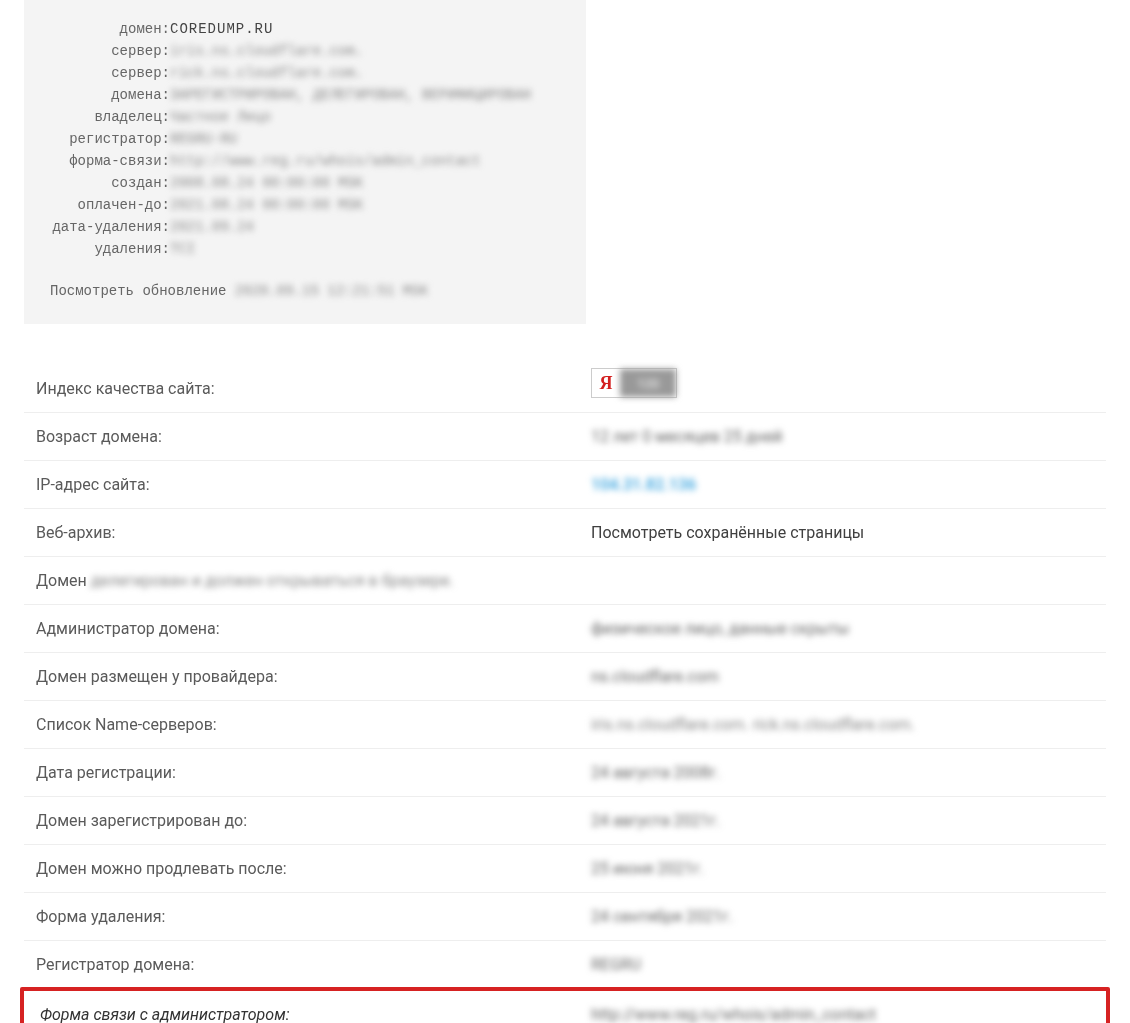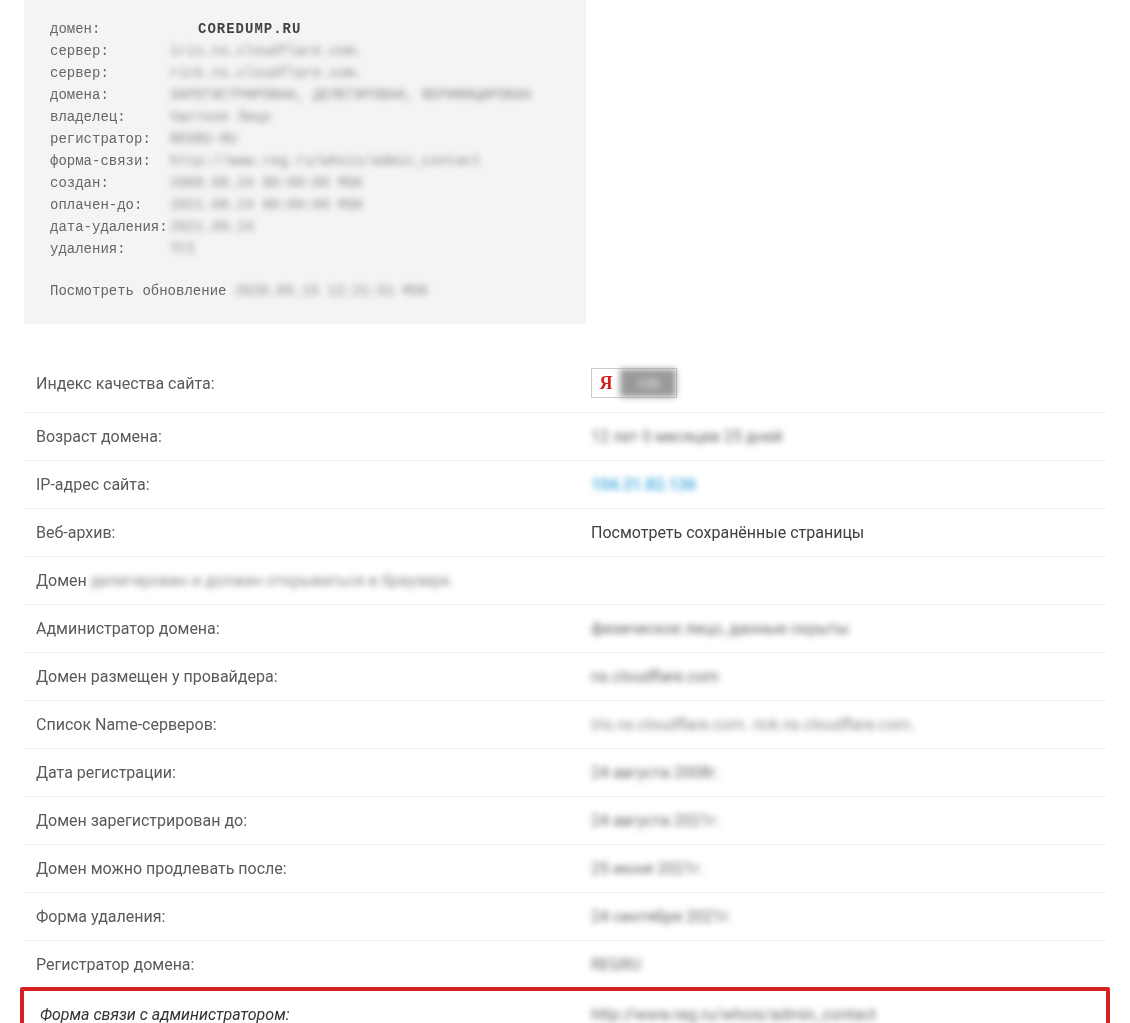--- a/index.html
+++ b/index.html
@@ -12,34 +12,34 @@
   .whois-box {
     background: #f4f4f4;
     padding: 18px 26px 22px;
     width: 562px;
     margin: 0 0 30px 24px;
     font-family: "Courier New", Courier, monospace;
     font-size: 14px;
     line-height: 22px;
     color: #6d6d6d;
   }
-  .whois-row { display: flex; }
+  .whois-row { display: flex; text-align: right; }
   .whois-label { width: 120px; color: #666; }
   .whois-value { color: #777; }
-  .whois-value.clear { filter: none; color: #444; font-weight: 700; letter-spacing: 1px; margin-left: 28px; }
+  .whois-value.clear { filter: none; color: #444; font-weight: 400; letter-spacing: 1px; }
   .blur { filter: blur(3px); color: #888; }
   .whois-footer { margin-top: 20px; color: #666; }
   .whois-footer .blur { display: inline; }
 
   .info-table {
     margin: 0 24px;
   }
   .info-row {
     display: flex;
-    align-items: center;
+    align-items: flex-end;
     padding: 14px 12px;
     border-bottom: 1px solid #eee;
     font-size: 16px;
     color: #5a5a5a;
   }
   .info-label { flex: 0 0 555px; }
   .info-value { flex: 1; color: #666; }
   .info-value.blur { filter: blur(3px); }
   .info-value .blur { filter: blur(3px); display: inline-block; }
   .link { color: #404040; text-decoration: none; }

